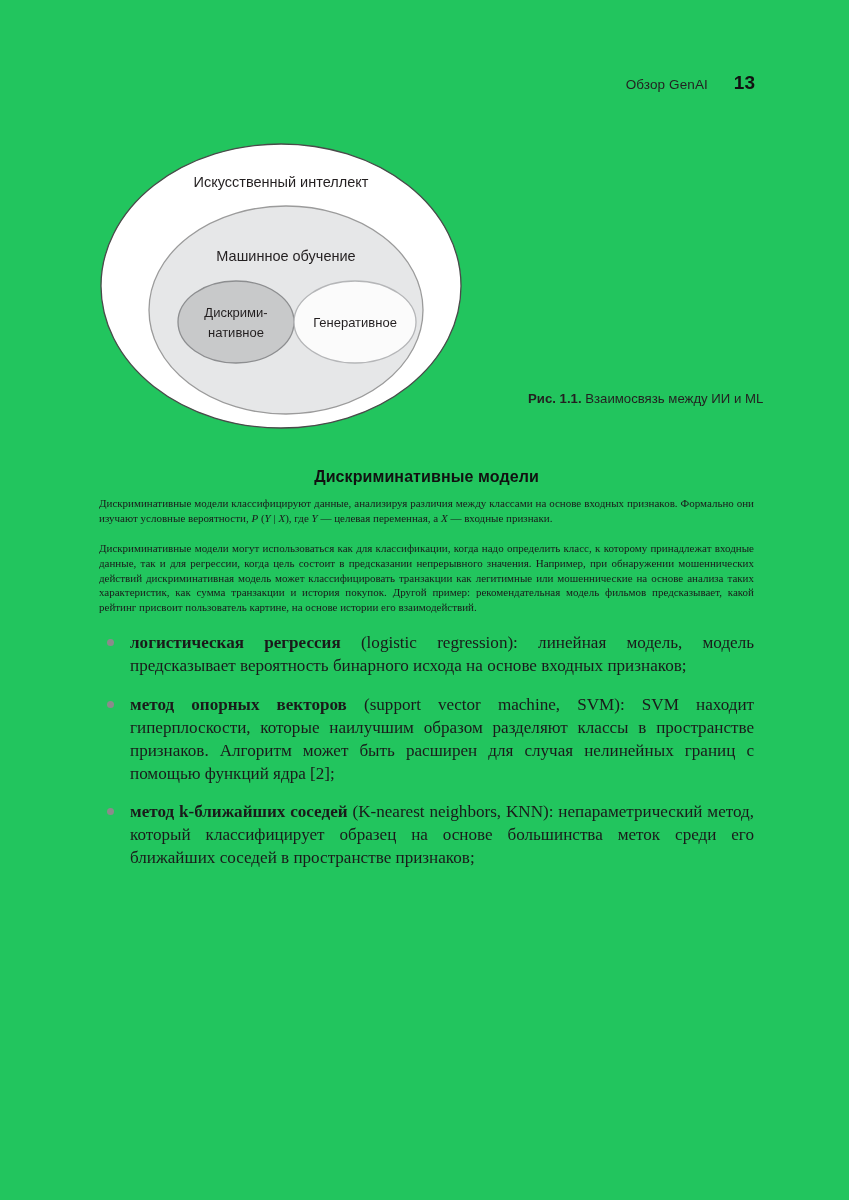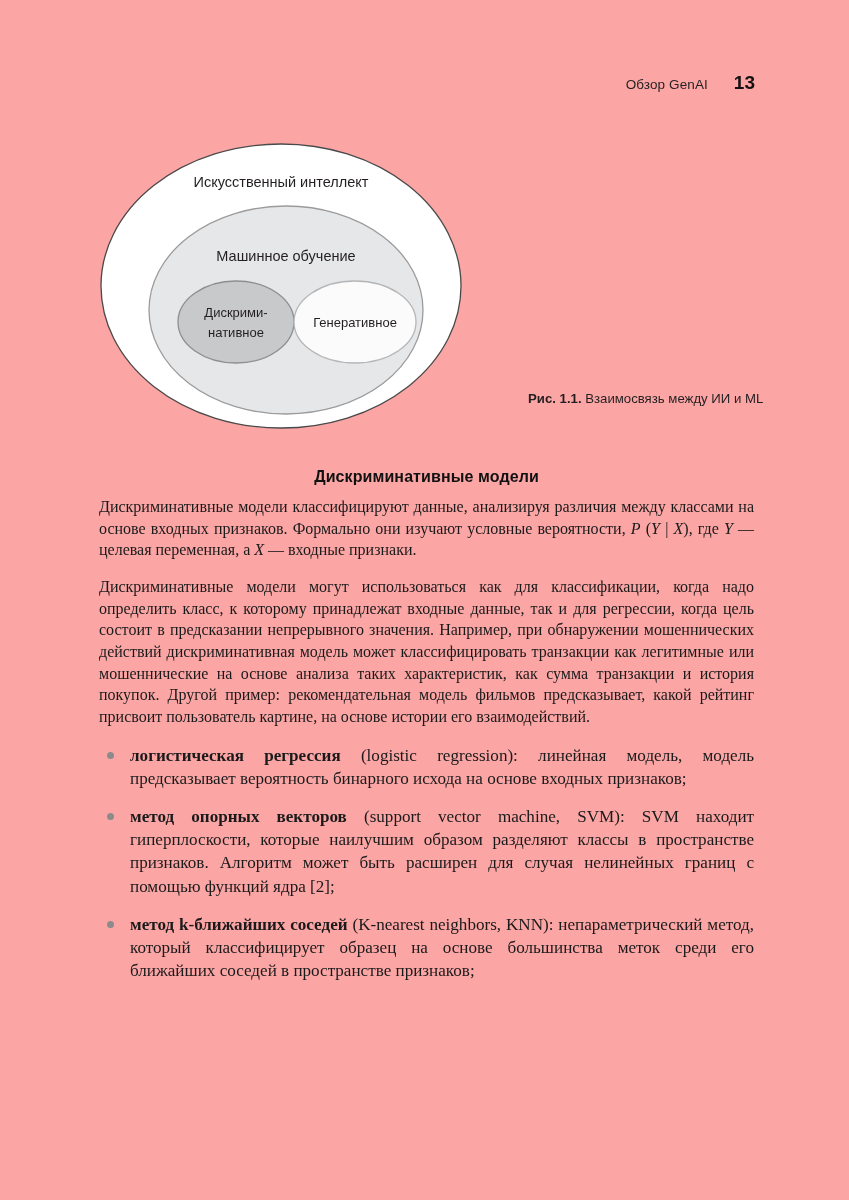--- a/index.html
+++ b/index.html
@@ -4,21 +4,21 @@
 <style>
   html, body {
     margin: 0;
     padding: 0;
     background: #ffffff;
   }
   .page {
     position: relative;
     width: 849px;
     height: 1200px;
-    background: #fca5a5;
+    background: #22c55e;
     overflow: hidden;
     font-family: "Liberation Serif", serif;
     color: #1a1a1a;
   }
 
   
   .running-head {
     position: absolute;
     top: 72px;
     right: 94px;
@@ -80,21 +80,21 @@
     margin: 0 0 10px 0;
     font-family: "Liberation Sans", sans-serif;
     font-size: 16px;
     font-weight: bold;
     color: #111111;
     letter-spacing: 0.1px;
     text-align: center;
   }
   p.body-par {
     margin: 0 0 15px 0;
-    font-size: 16px;
+    font-size: 11px;
     line-height: 1.355;
     text-align: justify;
     text-justify: inter-word;
     hyphens: manual;
     color: #1a1a1a;
   }
   p.body-par:last-child { margin-bottom: 0; }
   .math { font-style: italic; }
   .math-up { font-style: normal; }
 

